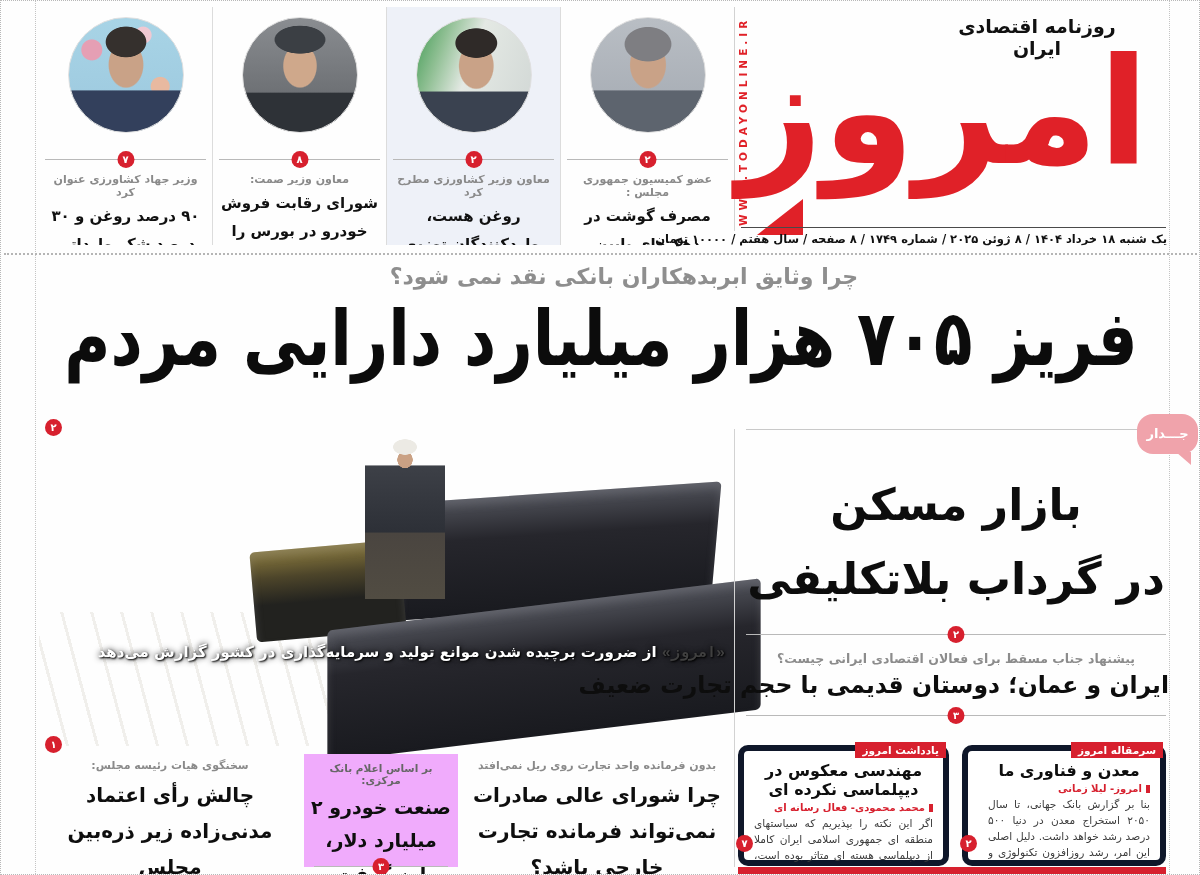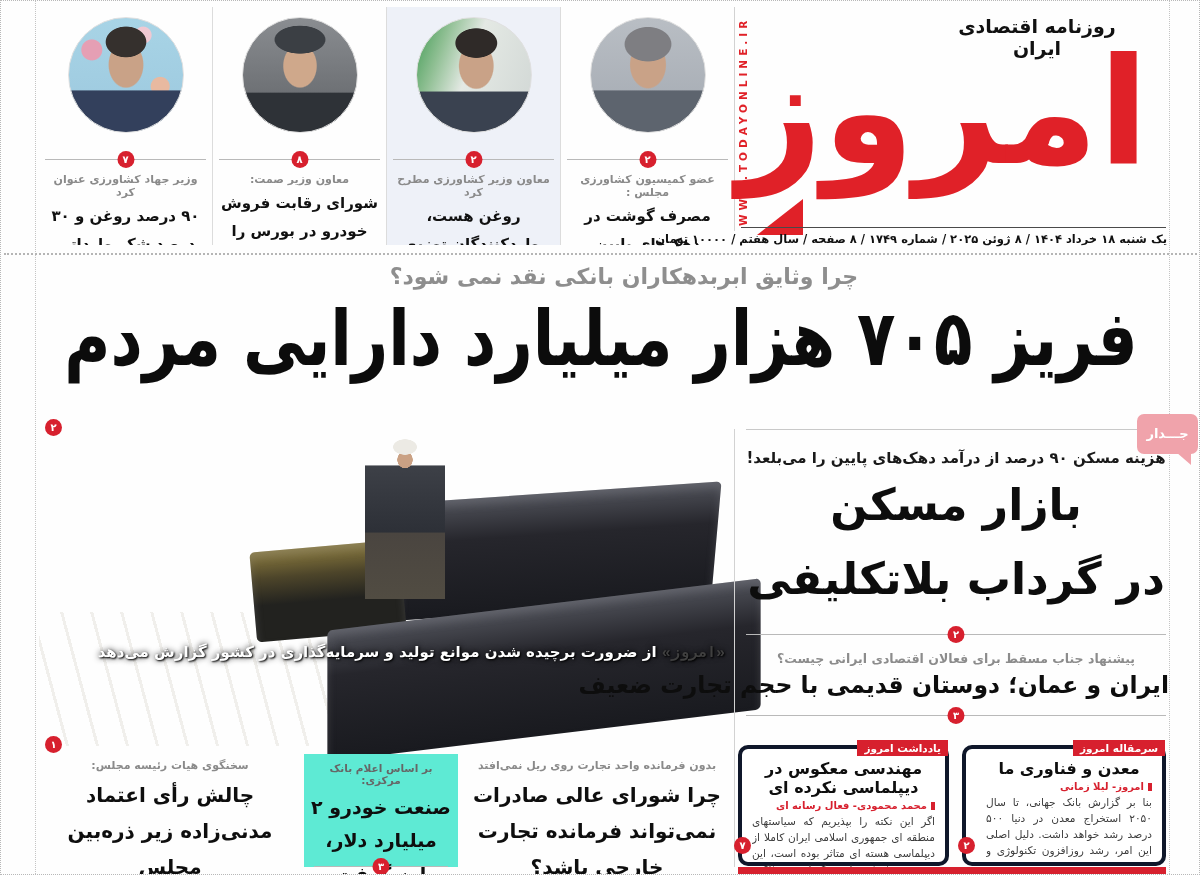--- a/index.html
+++ b/index.html
@@ -89,46 +89,46 @@
   .photo .corner-badge-top{position:absolute;left:6px;top:-7px;}
   .photo .corner-badge-bottom{position:absolute;left:6px;bottom:-7px;}
   .photo-caption{position:absolute;right:8px;left:8px;bottom:84px;text-align:right;font-size:15px;
                  font-weight:bold;color:#fff;text-shadow:0 0 6px rgba(0,0,0,.95),1px 1px 2px #000;}
   .photo-caption .brand{color:#404040;font-family:Liberation Mono, monospace;}
   .photo-title{position:absolute;left:12px;bottom:4px;width:390px;text-align:center;font-size:43px;
                font-weight:bold;color:#fff;text-shadow:0 0 8px rgba(0,0,0,.95),2px 2px 3px #000;letter-spacing:-1px;}
 
   
   .rc-toprule{left:745px;top:428px;width:420px;border-top:1px solid #c9c9c9;}
-  .bubble{left:1136px;top:413px;width:61px;height:40px;background:#f0a3ab;border-radius:7px;
+  .bubble{left:1136px;top:413px;width:61px;height:40px;background:#f0a3ab;border-radius:16px;
           color:#fff;font-size:13px;font-weight:bold;text-align:center;line-height:40px;}
   .bubble::after{content:"";position:absolute;right:7px;bottom:-11px;
                  border-top:13px solid #f0a3ab;border-left:15px solid transparent;}
   .housing-kicker{left:745px;top:448px;width:420px;text-align:center;font-size:15px;font-weight:bold;color:#191919;}
   .housing-line{left:745px;width:420px;text-align:center;font-size:44px;font-weight:bold;color:#0d0d0d;
                 letter-spacing:-1.5px;white-space:nowrap;}
   .hl1{top:478px;} .hl2{top:552px;}
   .housing-rule{left:745px;top:633px;width:420px;}
   .oman-kicker{left:745px;top:650px;width:420px;text-align:center;font-size:12.5px;font-weight:bold;color:#8c8c8c;}
   .oman-title{left:742px;top:670px;width:426px;text-align:center;font-size:23.5px;font-weight:bold;
               color:#0d0d0d;letter-spacing:-1px;white-space:nowrap;}
   .oman-rule{left:745px;top:713px;width:420px;}
 
   
   .story{position:absolute;text-align:center;}
   .story .kicker{font-size:11px;font-weight:bold;color:#8a8a8a;}
   .story .title{margin-top:5px;font-size:20px;font-weight:bold;color:#0e0e0e;line-height:1.8;letter-spacing:-.5px;}
   .st-conf{left:38px;top:758px;width:262px;}
-  .st-auto{left:303px;top:753px;width:154px;height:113px;background:#5eead4;padding:8px 6px 0 6px;box-sizing:border-box;}
+  .st-auto{left:303px;top:753px;width:154px;height:113px;background:#f0abfc;padding:8px 6px 0 6px;box-sizing:border-box;}
   .st-auto .kicker{color:#666;font-size:10.5px;}
   .st-auto .title{font-size:19px;line-height:1.75;}
   .st-auto .rule{position:absolute;left:10px;right:10px;bottom:0;}
   .st-exp{left:462px;top:758px;width:268px;}
 
-  .opbox{position:absolute;top:744px;height:121px;border:4px solid #0f172a;border-radius:10px;
+  .opbox{position:absolute;top:744px;height:121px;border:6px solid #0f172a;border-radius:10px;
          background:#fff;box-sizing:border-box;padding:10px 10px 6px 10px;overflow:visible;}
   .opbox .tag{position:absolute;top:-9px;right:-3px;background:#d7202e;color:#fff;font-size:10.5px;
               font-weight:bold;padding:2px 7px;}
   .opbox .title{text-align:center;font-size:16px;font-weight:bold;color:#0e0e0e;letter-spacing:-.3px;}
   .opbox .byline{margin-top:3px;font-size:10px;font-weight:bold;color:#d7202e;text-align:right;}
   .byline-dot{display:inline-block;width:4px;height:8px;background:#d7202e;margin-left:4px;vertical-align:middle;}
   .opbox .body{margin-top:2px;font-size:10.6px;color:#3c3c3c;line-height:1.52;text-align:justify;
                overflow:hidden;max-height:64px;}
   .opbox .corner{position:absolute;left:-8px;bottom:8px;}
   .box-note{left:737px;width:211px;}
@@ -143,21 +143,21 @@
   <div class="dotline-v" style="left:34px;"></div>
   <div class="dotline-v" style="left:1168px;"></div>
 
   <div class="abs briefs">
 
     <div class="brief">
       <div class="brief-photo ph-a"></div>
       <div class="rule">
         <span class="badge">۲</span>
       </div>
-      <div class="brief-kicker rtl">عضو کمیسیون کشاورزی مجلس :</div>
+      <div class="brief-kicker rtl">عضو کمیسیون جمهوری مجلس :</div>
       <div class="brief-title rtl">مصرف گوشت در دهک‌های پایین به‌شدت افت کرده است</div>
     </div>
 
     <div class="brief hl">
       <div class="brief-photo ph-b"></div>
       <div class="rule">
         <span class="badge">۲</span>
       </div>
       <div class="brief-kicker rtl">معاون وزیر کشاورزی مطرح کرد</div>
       <div class="brief-title rtl">روغن هست، واردکنندگان توزیع نمی‌کنند</div>
@@ -204,21 +204,20 @@
     <span class="badge corner-badge-top">۲</span>
     <span class="badge corner-badge-bottom">۱</span>
     <div class="photo-caption rtl"><span class="brand">«امروز»</span><span> از ضرورت برچیده شدن موانع تولید و سرمایه‌گذاری در کشور گزارش می‌دهد</span></div>
   </div>
 
   <div class="vrule" style="left:733px;top:428px;height:438px;"></div>
 
   <div class="abs rc-toprule"></div>
   <div class="abs bubble rtl">جـــدار</div>
 
-  <div class="abs housing-kicker rtl">هزینه مسکن ۹۰ درصد از درآمد دهک‌های پایین را می‌بلعد!</div>
   <div class="abs housing-line hl1 rtl">بازار مسکن</div>
   <div class="abs housing-line hl2 rtl">در گرداب بلاتکلیفی</div>
   <div class="abs housing-rule rule">
     <span class="badge">۲</span>
   </div>
 
   <div class="abs oman-kicker rtl">پیشنهاد جناب مسقط برای فعالان اقتصادی ایرانی چیست؟</div>
   <div class="abs oman-title rtl">ایران و عمان؛ دوستان قدیمی با حجم تجارت ضعیف</div>
   <div class="abs oman-rule rule">
     <span class="badge">۳</span>

